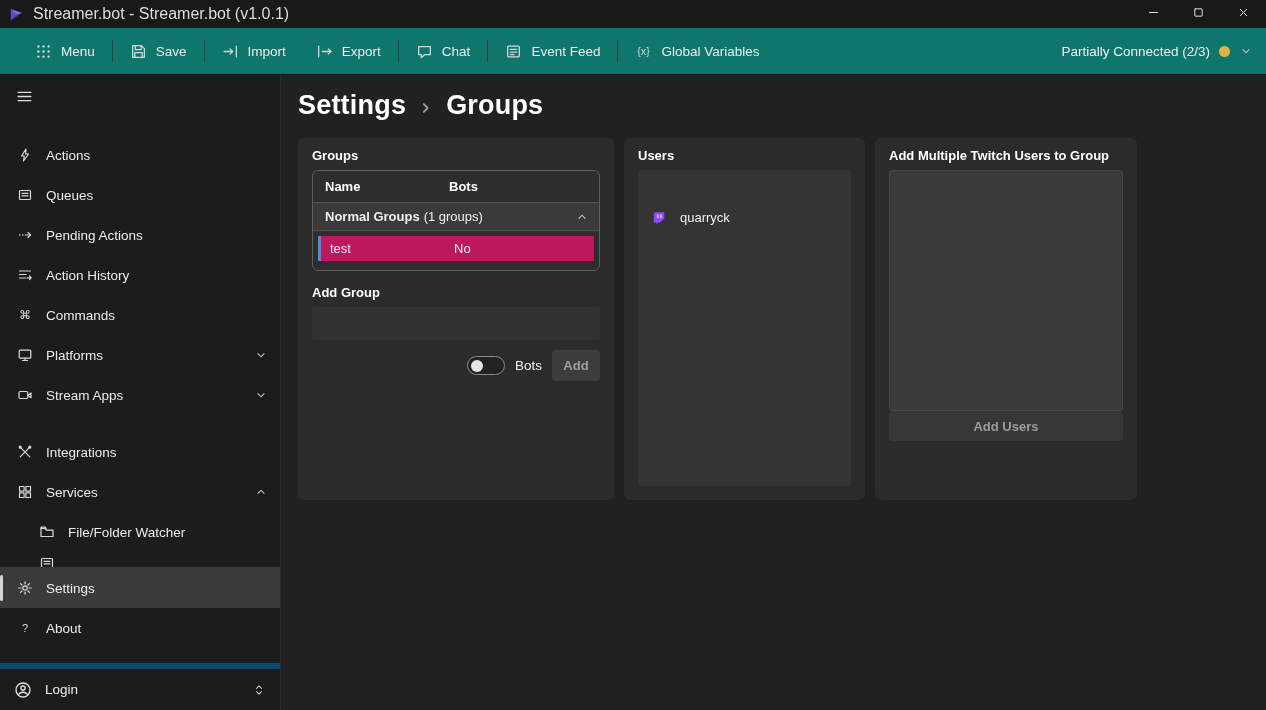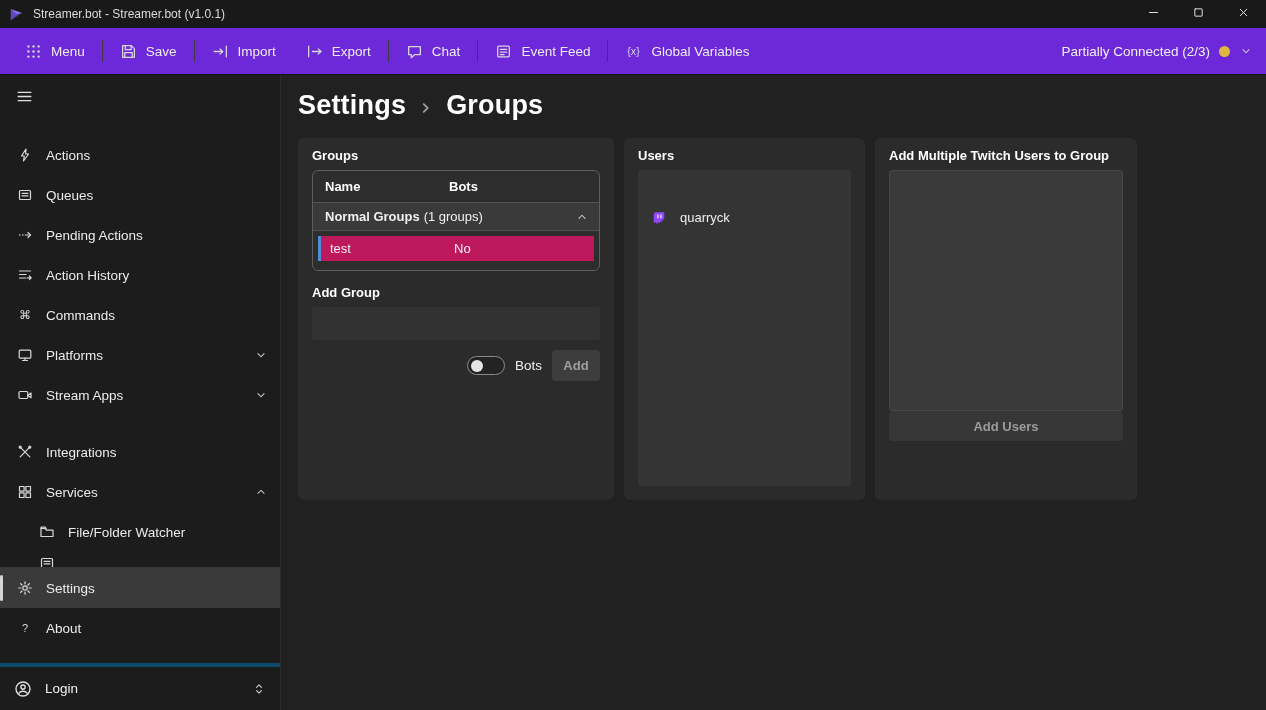--- a/index.html
+++ b/index.html
@@ -4,27 +4,27 @@
 <style>
   * { margin:0; padding:0; box-sizing:border-box; }
   html,body { width:1266px; height:710px; overflow:hidden; }
   body { font-family:"Liberation Sans", sans-serif; background:#202020; color:#e8e8e8; }
   .window { width:1266px; height:710px; display:flex; flex-direction:column; background:#202020; }
 
   
   .titlebar { height:28px; background:#191919; display:flex; align-items:center; flex:0 0 auto; }
   .app-icon { width:15px; height:15px; margin-left:9px; display:inline-flex; }
   .app-icon svg { width:15px; height:15px; }
-  .tb-title { font-size:12px; color:#dcdcdc; margin-left:9px; }
+  .tb-title { font-size:16px; color:#dcdcdc; margin-left:9px; }
   .win-controls { margin-left:auto; display:flex; height:100%; }
   .win-btn { width:45px; height:100%; background:transparent; border:none; color:#e3e3e3; display:flex; align-items:center; justify-content:center; cursor:pointer; }
   .win-btn svg { width:13px; height:13px; }
 
   
-  .toolbar { height:47px; background:#6d28d9; border-bottom:1px solid #151515; display:flex; flex:0 0 auto; padding-left:10px; }
+  .toolbar { height:47px; background:#0f766e; border-bottom:1px solid #151515; display:flex; flex:0 0 auto; padding-left:20px; }
   .tb-item { display:flex; align-items:center; gap:9px; height:100%; padding:0 15px; background:transparent; border:none; color:#ececec; font-size:13.5px; font-family:inherit; cursor:pointer; }
   .tb-item .tb-icon { display:inline-flex; color:#d8d8d8; }
   .tb-item svg { width:17px; height:17px; }
   .tb-sep { width:1px; height:22px; background:#3d3d3d; margin:0 2px; flex:0 0 auto; }
   .conn { margin-left:auto; display:flex; align-items:center; gap:9px; padding:0 13px; height:100%; font-size:13.5px; color:#f0f0f0; cursor:pointer; }
   .conn-dot { width:11px; height:11px; border-radius:50%; background:var(--status,#e0b63e); flex:0 0 auto; }
   .conn .chev { display:inline-flex; color:#cfcfcf; }
   .conn .chev svg { width:14px; height:14px; }
 
   
@@ -37,21 +37,21 @@
   .sb-item .sb-icon { width:17px; display:inline-flex; justify-content:center; color:#d9d9d9; flex:0 0 auto; }
   .sb-icon svg { width:16px; height:16px; }
   .sb-item.child { padding-left:38px; }
   .sb-item.selected { background:#3a3a3a; }
   .sb-item.selected::before { content:""; position:absolute; left:0; top:7px; bottom:7px; width:3px; background:#d6d6d6; border-radius:2px; }
   .sb-chevron { margin-left:auto; display:inline-flex; color:#cfcfcf; }
   .sb-chevron svg { width:14px; height:14px; }
   .sb-spacer { height:17px; flex:0 0 auto; }
   .sb-divider { height:1px; background:#383838; flex:0 0 auto; }
   .sb-item.clipped { height:15px; overflow:hidden; align-items:flex-start; padding-top:3px; }
-  .login { flex:0 0 auto; border-top:4px solid #0c4a6e; height:47px; display:flex; align-items:center; gap:13px; padding:0 14px; font-size:13.5px; color:#f0f0f0; cursor:pointer; }
+  .login { flex:0 0 auto; border-top:6px solid #0c4a6e; height:47px; display:flex; align-items:center; gap:13px; padding:0 14px; font-size:13.5px; color:#f0f0f0; cursor:pointer; }
   .login .sb-icon { display:inline-flex; color:#e0e0e0; }
   .login .sb-icon svg { width:18px; height:18px; }
   .login .updown { margin-left:auto; display:inline-flex; color:#cfcfcf; }
   .login .updown svg { width:14px; height:14px; }
 
   
   .main { flex:1; min-width:0; padding:15px 0 0 17px; background:#212121; }
   .breadcrumb { display:flex; align-items:center; gap:11px; font-size:27px; font-weight:700; color:#ffffff; letter-spacing:.2px; }
   .bc-sep { display:inline-flex; color:#9a9a9a; margin-top:4px; }
   .bc-sep svg { width:18px; height:18px; stroke-width:1.6; }

